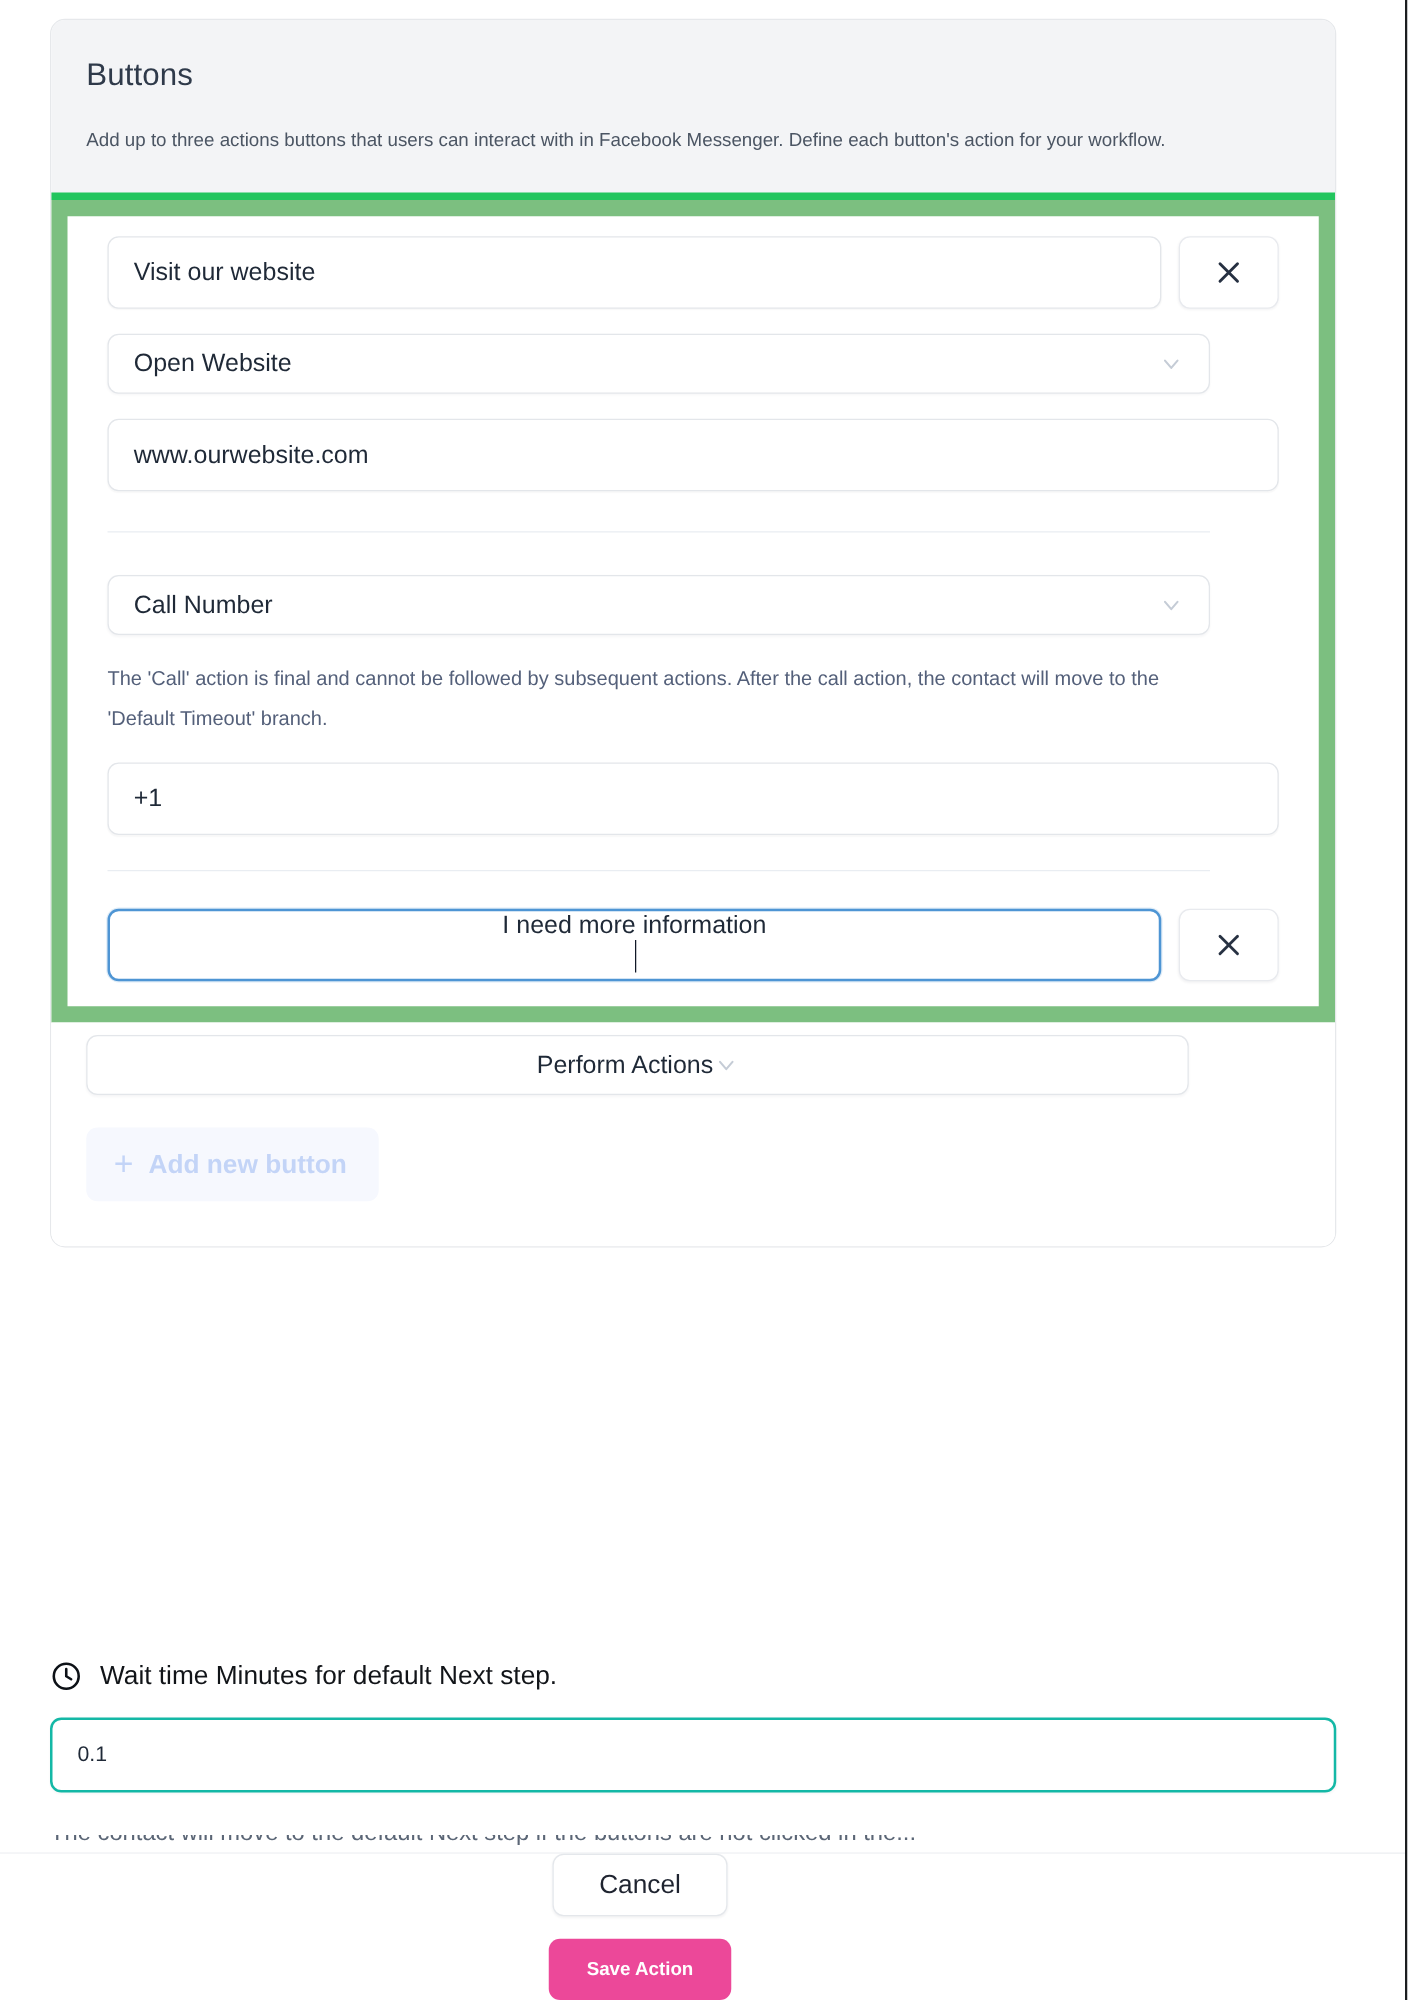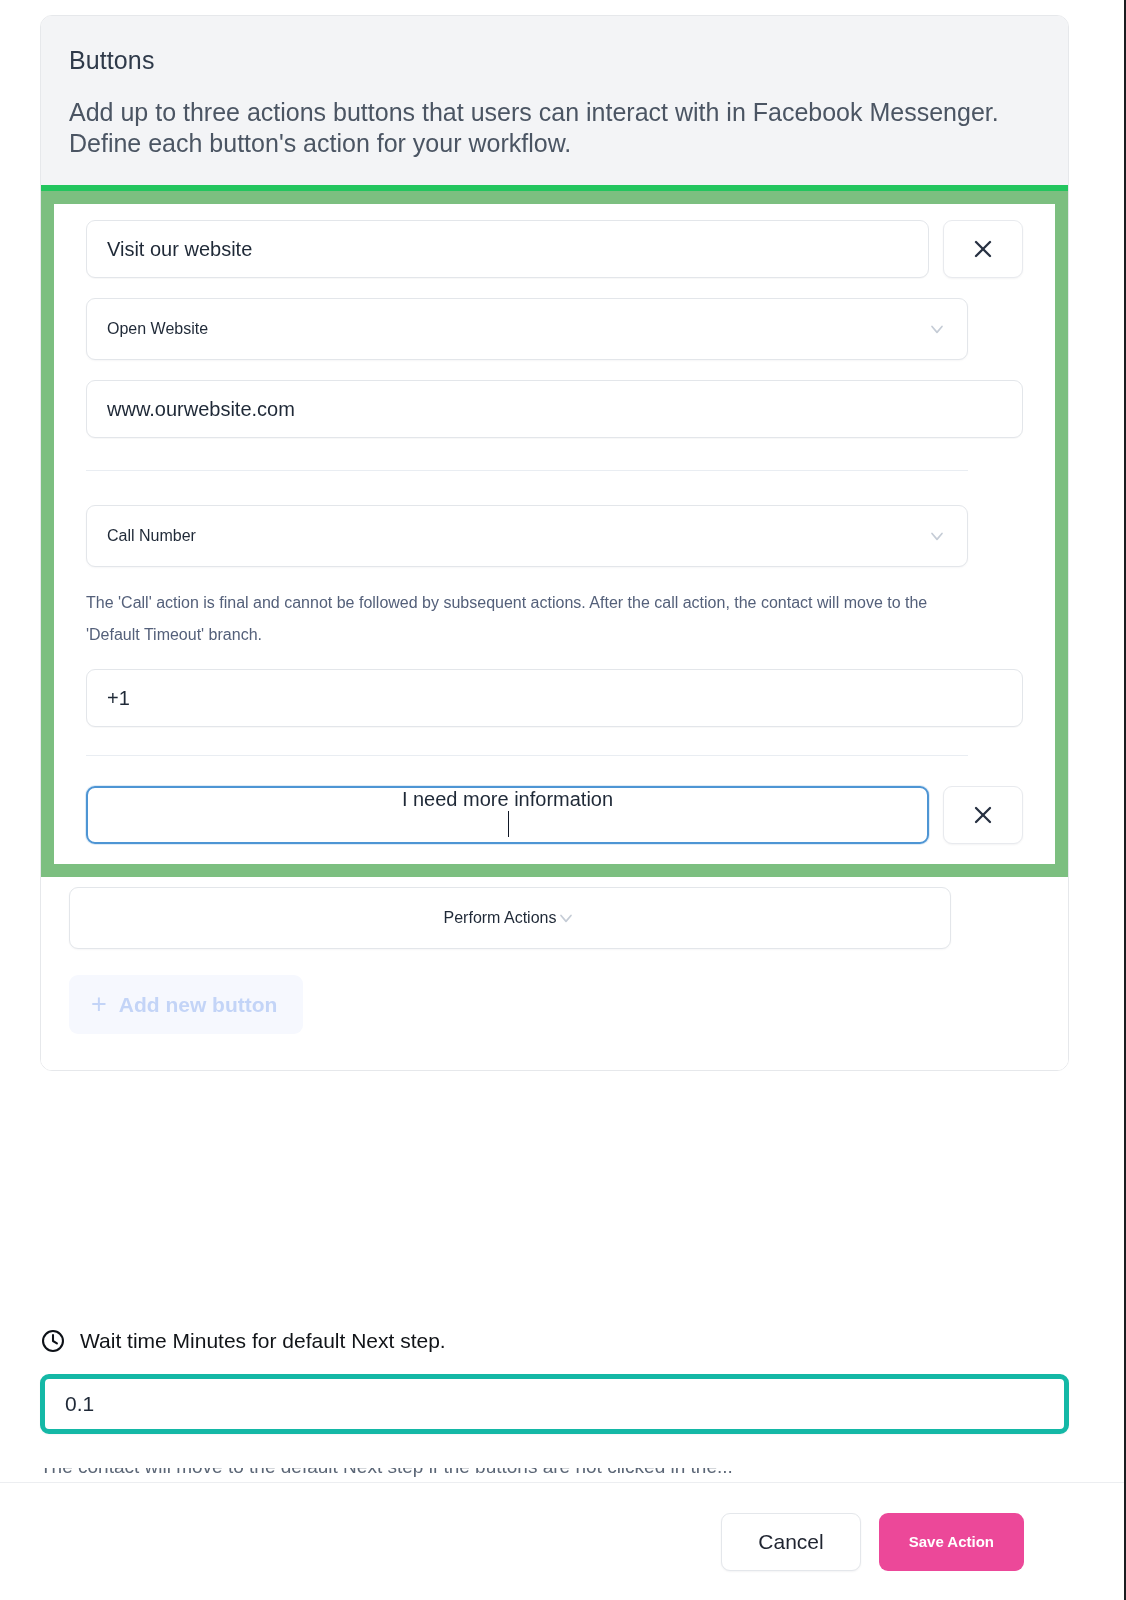--- a/index.html
+++ b/index.html
@@ -38,21 +38,21 @@
     border-bottom: 6px solid #22c55e;
   }
   .card-title {
     font-size: 25px;
     font-weight: 400;
     color: #2f3a4a;
     margin: 0 0 22px 0;
     letter-spacing: .1px;
   }
   .card-desc {
-    font-size: 25px;
+    font-size: 15px;
     line-height: 31px;
     color: #4b5563;
     margin: 0;
     max-width: 960px;
   }
 
   .card-body {
     background: #ffffff;
     padding: 0;
   }
@@ -97,29 +97,29 @@
     display: inline-block;
     width: 1px;
     height: 26px;
     background: #111827;
     margin-left: 1px;
     vertical-align: middle;
   }
 
   .select-input {
     width: 882px;
-    height: 62px;
+    height: 48px;
     border: 1px solid #e3e6ea;
     border-radius: 9px;
     background: #ffffff;
     display: flex;
     align-items: center;
     justify-content: space-between;
     padding: 0 20px;
-    font-size: 16px;
+    font-size: 20px;
     color: #1f2937;
     box-shadow: 0 1px 2px rgba(16,24,40,.04);
     margin-bottom: 20px;
   }
   .chev {
     color: #c5ccd6;
     width: 20px; height: 20px;
     flex: 0 0 auto;
   }
 
@@ -190,27 +190,27 @@
     gap: 14px;
     font-size: 21px;
     color: #111418;
     margin-bottom: 20px;
   }
   .clock-icon { width: 26px; height: 26px; flex: 0 0 auto; }
 
   .wait-input {
     width: 1029px;
     height: 60px;
-    border: 5px solid #14b8a6;
+    border: 2px solid #14b8a6;
     border-radius: 9px;
     background: #ffffff;
     display: flex;
     align-items: center;
     padding: 0 20px;
-    font-size: 21px;
+    font-size: 17px;
     color: #1f2937;
     box-shadow: 0 1px 2px rgba(16,24,40,.04);
   }
 
   .clipped-text {
     position: absolute;
     left: 40px;
     top: 1468px;
     width: 1029px;
     height: 14px;
@@ -232,20 +232,21 @@
   .footer {
     position: absolute;
     left: 0; top: 1483px;
     width: 1064px; height: 117px;
     background: #ffffff;
     display: flex;
     align-items: center;
     justify-content: flex-end;
     gap: 18px;
     padding-right: 40px;
+    flex-direction: column;
   }
   .btn-cancel {
     height: 58px;
     padding: 0 36px;
     border: 1px solid #e4e7eb;
     border-radius: 9px;
     background: #ffffff;
     font-size: 21px;
     color: #1f2430;
     font-family: inherit;

